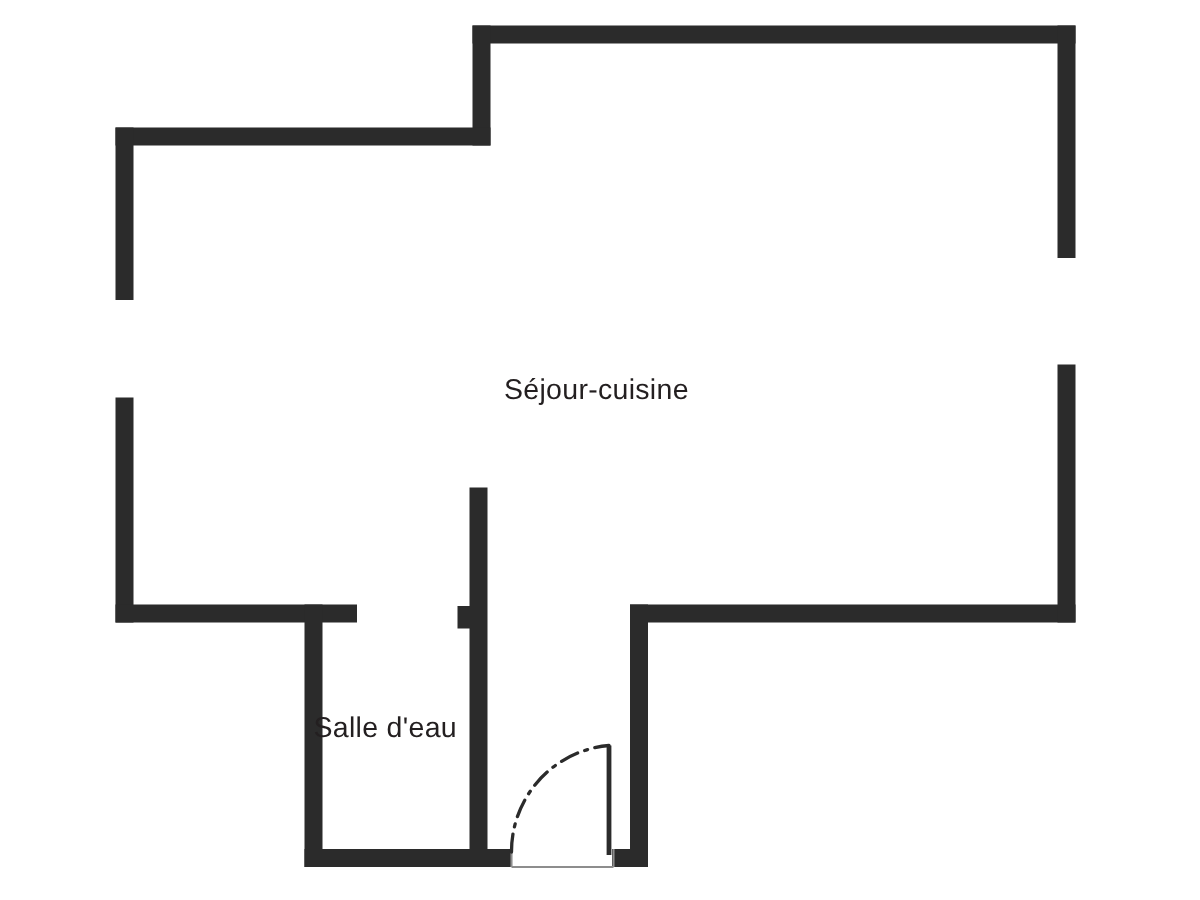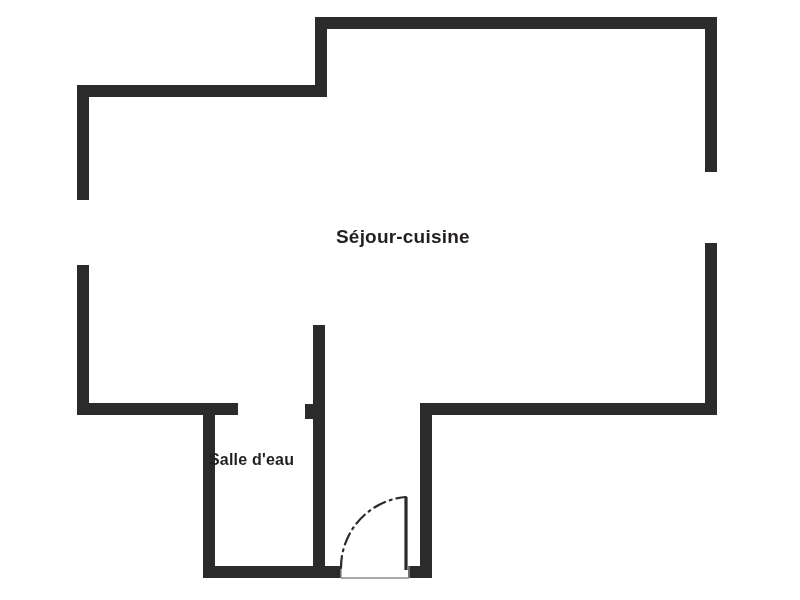--- a/index.html
+++ b/index.html
@@ -24,32 +24,33 @@
     top: 0;
     width: 800px;
     height: 600px;
     display: block;
   }
   .room-label {
     position: absolute;
     white-space: nowrap;
     color: #231f20;
     font-family: "Liberation Sans", sans-serif;
-    font-weight: 700;
+    font-weight: 400;
     letter-spacing: 0.2px;
+    margin-top: 24px;
   }
   #label-sejour-cuisine {
     left: 336px;
     top: 226px;
     font-size: 19px;
   }
   #label-salle-deau {
     left: 209px;
     top: 451px;
-    font-size: 16px;
+    font-size: 19px;
   }
 </style>
 </head>
 <body>
 
 <div id="floorplan-page">
 
   <svg id="plan-svg" viewBox="0 0 800 600" xmlns="http://www.w3.org/2000/svg">
     <g id="walls-group">
         <rect x="315" y="17" width="402" height="12" fill="#2b2b2b"></rect>

